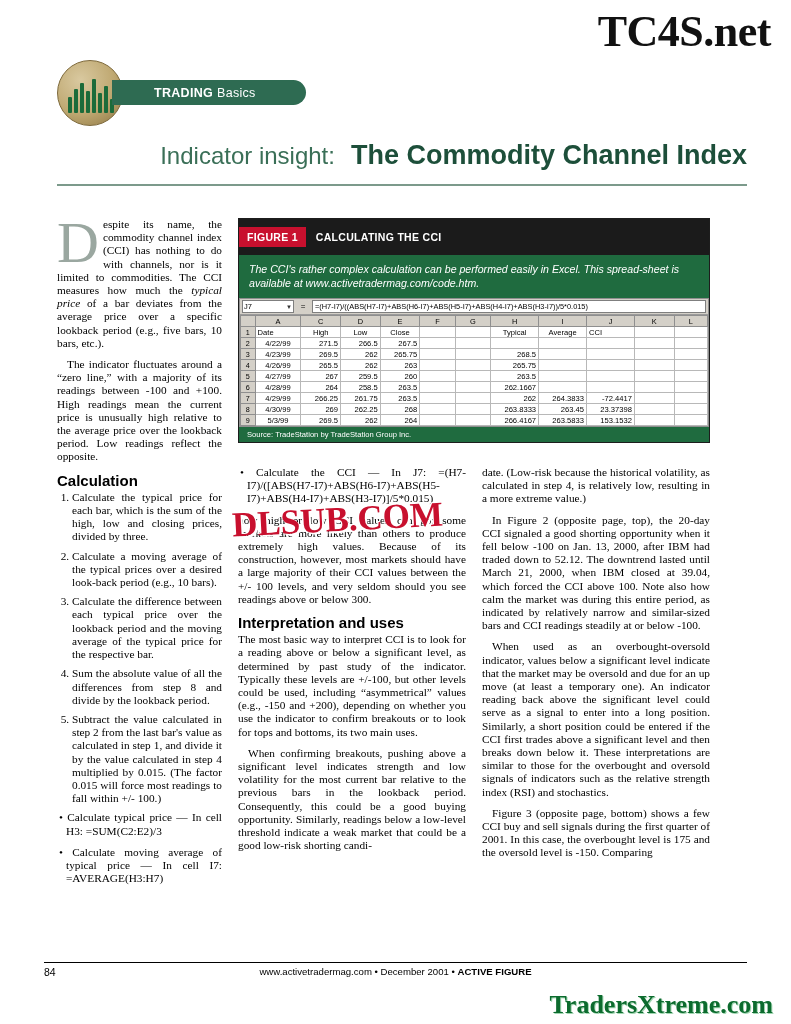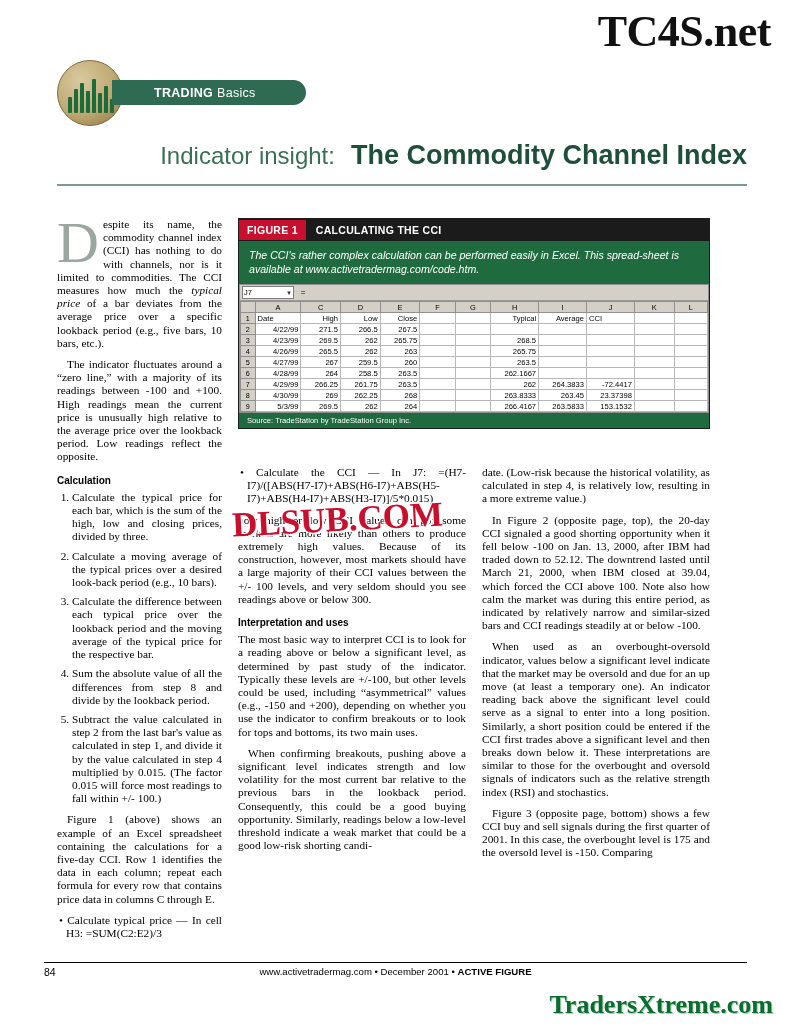--- a/index.html
+++ b/index.html
@@ -87,36 +87,36 @@
   .col3 { left:482px; top:466px; width:228px; }
 
   .dropcap {
     float:left; font-family:"Liberation Serif", serif;
     font-size:58px; line-height:46px; padding:2px 4px 0 0;
     color:#9aa7a0;
   }
   p { margin:0 0 8px 0; }
   .h3 {
     font-family:"Liberation Sans", sans-serif;
-    font-size:10px; font-weight:bold; color:#000;
+    font-size:15px; font-weight:bold; color:#000;
     margin: 10px 0 4px 0;
   }
   ol.steps { margin:0; padding-left:15px; }
   ol.steps li { margin-bottom:6px; }
   .bullet { text-indent:-7px; padding-left:9px; }
   i { font-style: italic; }
 
   
   .figure {
     position:absolute; left:238px; top:218px; width:472px;
     border:1px solid #1d1d1d;
     background:#ffffff;
   }
   .fig-head {
-    height:22px; background:#1b1b1b; display:flex; align-items:center;
+    height:36px; background:#1b1b1b; display:flex; align-items:center;
   }
   .fig-num {
     background:#c8102e; color:#fff;
     font-family:"Liberation Sans", sans-serif; font-size:10.5px; font-weight:bold;
     padding:2px 8px; margin:0; height:20px; display:flex; align-items:center;
     letter-spacing:.3px;
   }
   .fig-title {
     color:#fff; font-family:"Liberation Sans", sans-serif;
     font-size:10.5px; font-weight:bold; padding-left:10px; letter-spacing:.3px;
@@ -159,21 +159,21 @@
   }
   table.grid thead th {
     background:#d4d0c8; text-align:center; font-size:7.4px; color:#000;
     border:1px solid #8f8f8f; height:11px;
   }
   table.grid td.rowhdr {
     background:#d4d0c8; text-align:center; width:14px; font-size:7.2px;
     border:1px solid #8f8f8f;
   }
   td.num { text-align:right; }
-  td.ctr { text-align:right; }
+  td.ctr { text-align:center; }
   td.sel { border:1.5px solid #000; }
   .fig-src {
     background:#1f6b3f; color:#fff;
     font-family:"Liberation Sans", sans-serif; font-size:7.6px;
     padding:3px 8px;
   }
 
   
   .footer-rule { position:absolute; left:44px; top:962px; width:703px; height:1px; background:#000; }
   .pageno {
@@ -227,20 +227,21 @@
     <div class="fig-sub">The CCI's rather complex calculation can be performed easily in Excel. This spread-sheet is available at www.activetradermag.com/code.htm.</div>
 
     <div class="fig-body">
       <div class="xl">
         <div class="xl-formula">
           <div class="namebox">
             <span>J7</span>
             <span class="ar">▼</span>
           </div>
           <div class="fx-eq">=</div>
+          <div class="fbar">=(H7-I7)/((ABS(H7-I7)+ABS(H6-I7)+ABS(H5-I7)+ABS(H4-I7)+ABS(H3-I7))/5*0.015)</div>
         </div>
 
         <table class="grid">
           <thead>
             <tr>
               <th class="rowhdr"></th>
               <th style="width:44px">A</th>
               <th style="width:38px">C</th>
               <th style="width:38px">D</th>
               <th style="width:38px">E</th>
@@ -402,22 +403,22 @@
     <p style="text-indent:10px">The indicator fluctuates around a “zero line,” with a majority of its readings between -100 and +100. High readings mean the current price is unusually high relative to the average price over the lookback period. Low readings reflect the opposite.</p>
 
     <div class="h3">Calculation</div>
     <ol class="steps">
       <li>Calculate the typical price for each bar, which is the sum of the high, low and closing prices, divided by three.</li>
       <li>Calculate a moving average of the typical prices over a desired look-back period (e.g., 10 bars).</li>
       <li>Calculate the difference between each typical price over the lookback period and the moving average of the typical price for the respective bar.</li>
       <li>Sum the absolute value of all the differences from step 8 and divide by the lookback period.</li>
       <li>Subtract the value calculated in step 2 from the last bar's value as calculated in step 1, and divide it by the value calculated in step 4 multiplied by 0.015. (The factor 0.015 will force most readings to fall within +/- 100.)</li>
     </ol>
-    <p style="text-indent:10px;margin-top:8px">Figure 1 (above) shows an example of an Excel spreadsheet containing the calculations for a five-day CCI. Row 1 identifies the data in each column; repeat each formula for every row that contains price data in columns C through E.</p>
     <p class="bullet">• Calculate typical price — In cell H3: =SUM(C2:E2)/3</p>
+    <p class="bullet">• Calculate moving average of typical price — In cell I7: =AVERAGE(H3:H7)</p>
   </div>
 
   <div class="col col2">
     <p class="bullet">• Calculate the CCI — In J7: =(H7-I7)/([ABS(H7-I7)+ABS(H6-I7)+ABS(H5-I7)+ABS(H4-I7)+ABS(H3-I7)]/5*0.015)</p>
     <p>how high or low CCI values can go; some markets are more likely than others to produce extremely high values. Because of its construction, however, most markets should have a large majority of their CCI values between the +/- 100 levels, and very seldom should you see readings above or below 300.</p>
     <div class="h3">Interpretation and uses</div>
     <p>The most basic way to interpret CCI is to look for a reading above or below a significant level, as determined by past study of the indicator. Typically these levels are +/-100, but other levels could be used, including “asymmetrical” values (e.g., -150 and +200), depending on whether you use the indicator to confirm breakouts or to look for tops and bottoms, its two main uses.</p>
     <p style="text-indent:10px">When confirming breakouts, pushing above a significant level indicates strength and low volatility for the most current bar relative to the previous bars in the lookback period. Consequently, this could be a good buying opportunity. Similarly, readings below a low-level threshold indicate a weak market that could be a good low-risk shorting candi-</p>
   </div>
 

